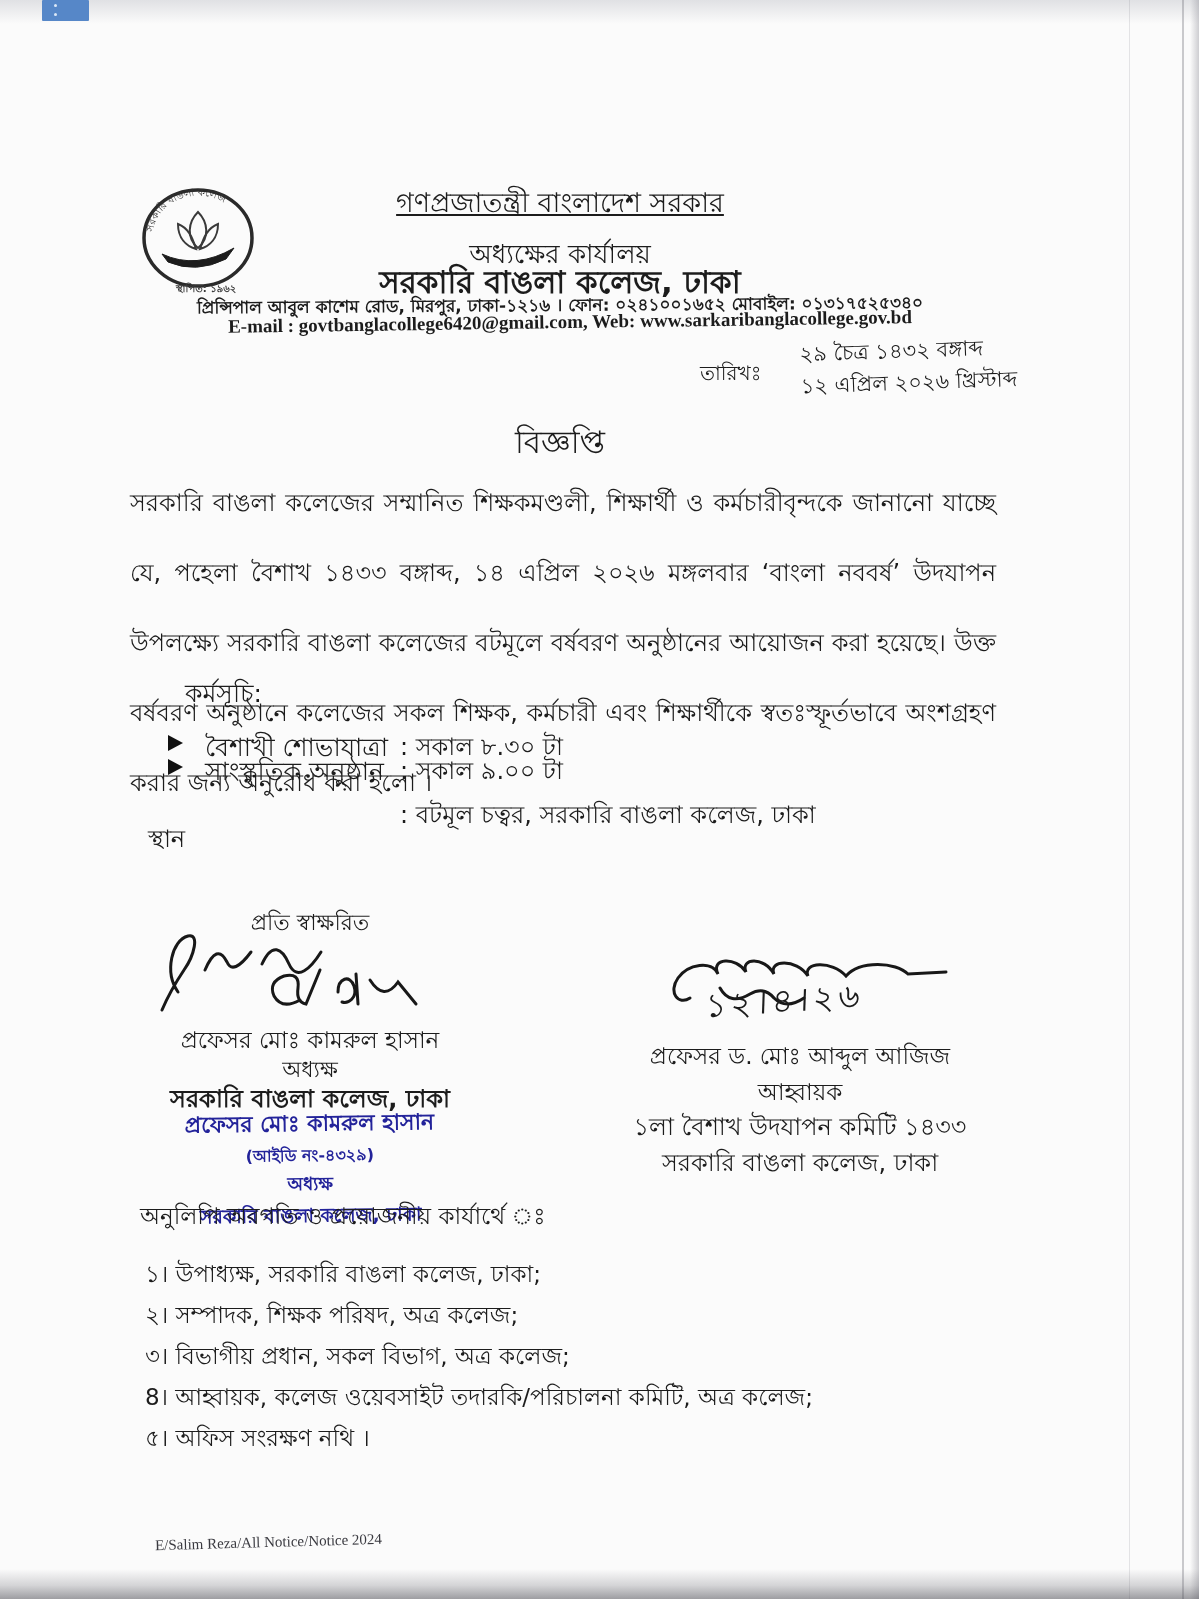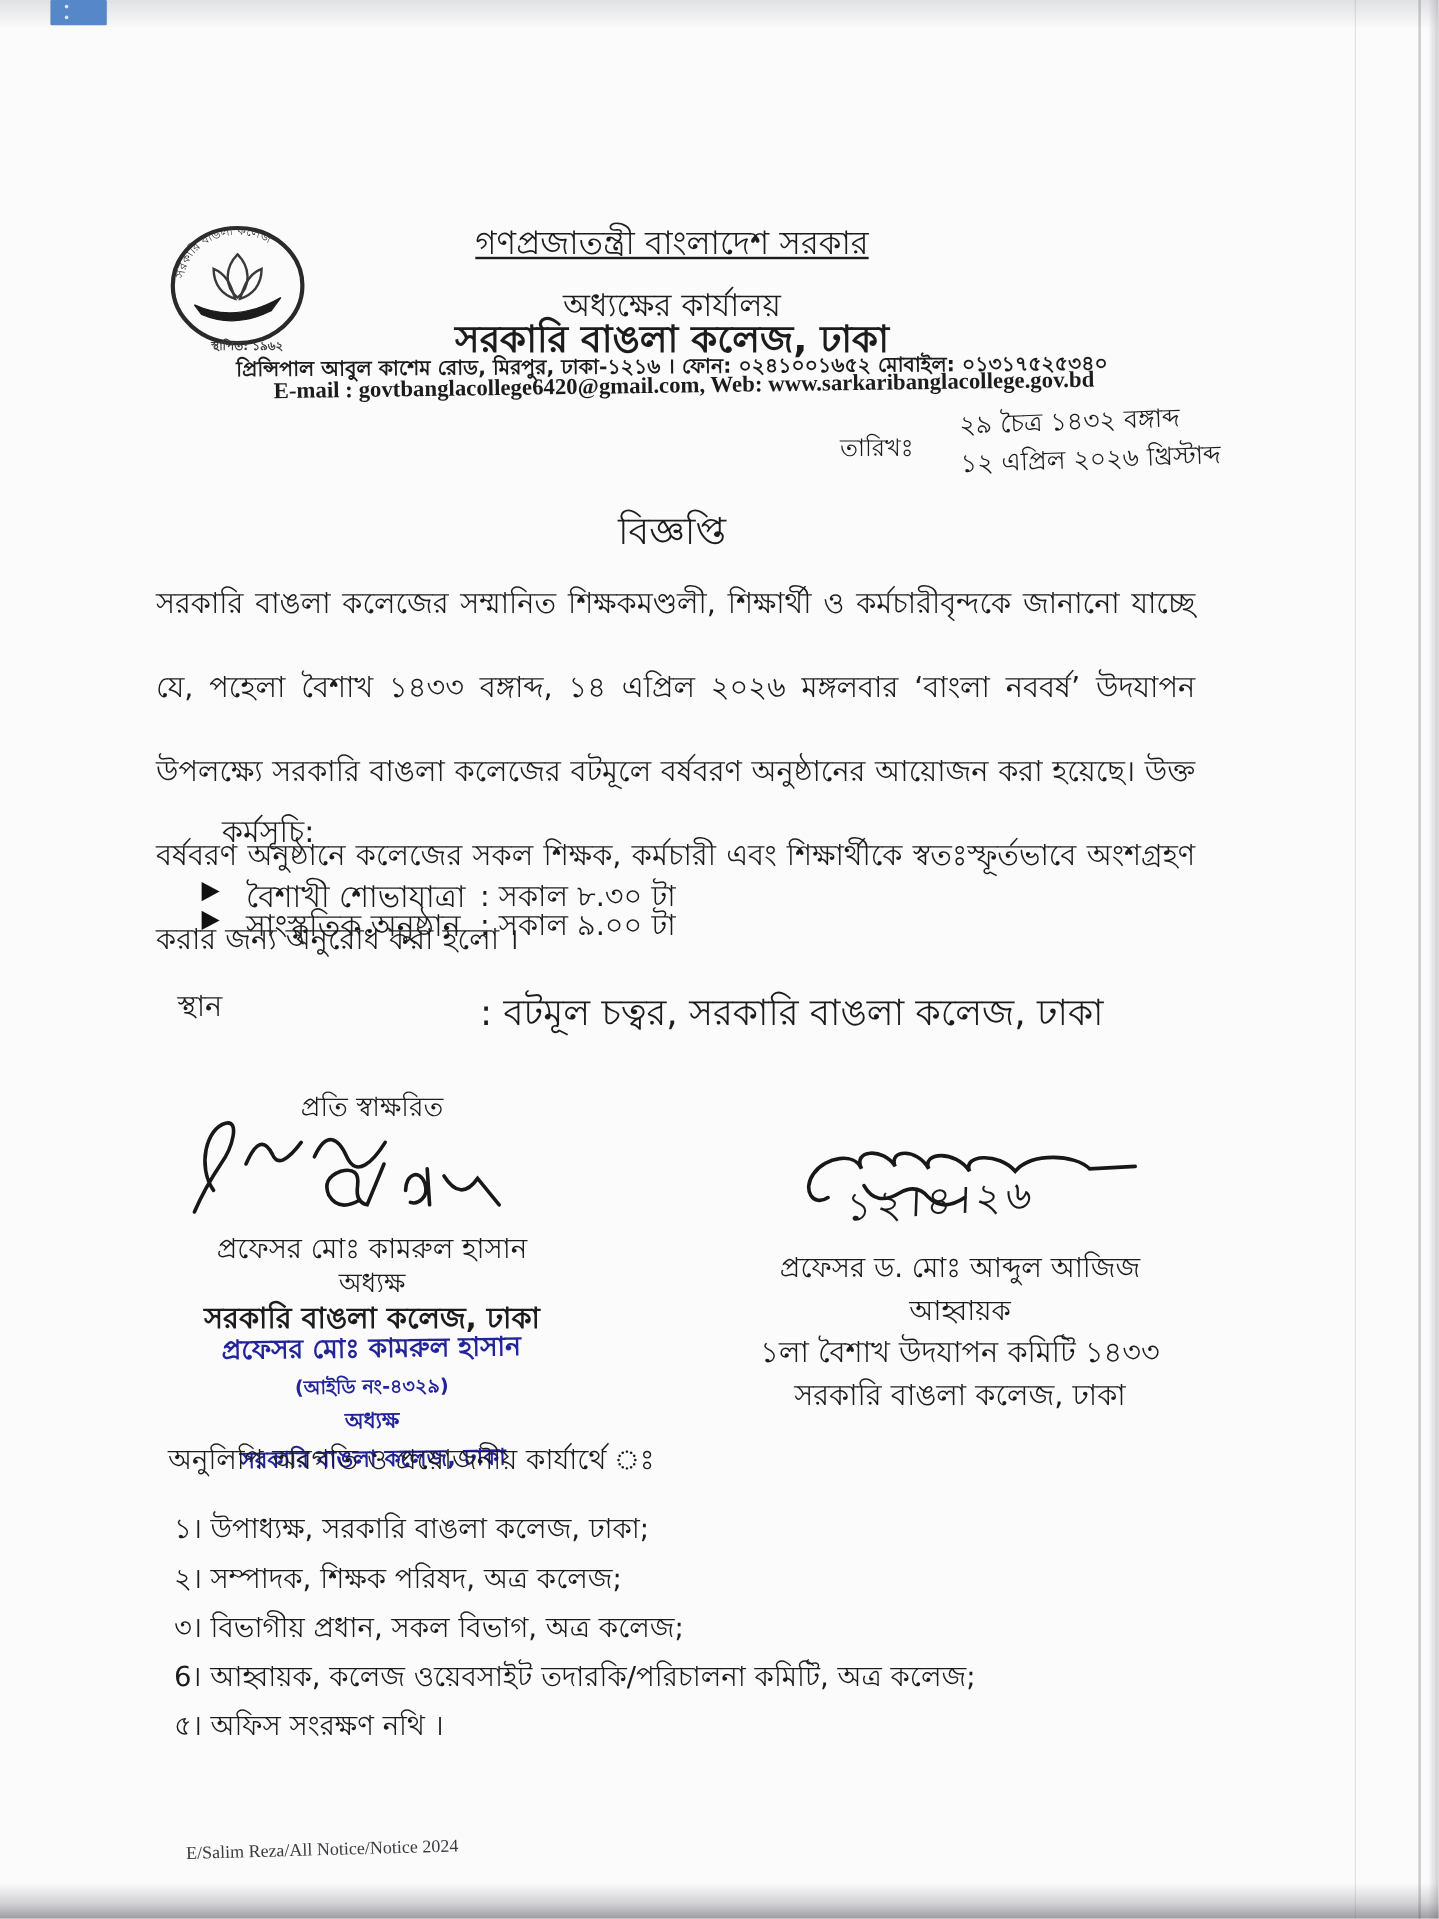--- a/index.html
+++ b/index.html
@@ -42,21 +42,21 @@
     text-align:justify;}
   
   .prog-head{left:185px;top:674px;font-size:25px;}
   .prog-row1{top:728px;}
   .prog-row2{top:752px;}
   .prog-arrow{left:168px;width:0;height:0;margin-top:7px;
     border-top:8px solid transparent;border-bottom:8px solid transparent;border-left:15px solid #111;}
   .prog-label{left:205px;font-size:25px;}
   .prog-time{left:400px;font-size:24px;}
   .venue-label{left:148px;top:820px;font-size:24px;}
-  .venue-value{left:400px;top:820px;font-size:30px;text-align:center;}
+  .venue-value{left:400px;top:796px;font-size:24px;text-align:center;}
   
   .countersign{left:150px;top:905px;width:320px;font-size:22px;}
   .sig-left{left:150px;top:922px;}
   .sig-left-name{left:140px;top:1022px;width:340px;font-size:23px;}
   .sig-left-desig{left:140px;top:1052px;width:340px;font-size:22px;}
   .sig-left-org{left:130px;top:1080px;width:360px;font-size:24px;font-weight:bold;}
   .stamp{left:140px;top:1106px;width:340px;color:#23239a;transform:rotate(-.8deg);}
   .stamp .l1{font-size:22px;font-weight:bold;}
   .stamp .l2{font-size:16px;font-weight:bold;}
   .stamp .l3{font-size:18px;font-weight:bold;}
@@ -163,16 +163,16 @@
 <div class="abs hand-date">১২।৪।২৬</div>
 <div class="abs center sig-right-name">প্রফেসর ড. মোঃ আব্দুল আজিজ</div>
 <div class="abs center sig-right-desig">আহ্বায়ক</div>
 <div class="abs center sig-right-committee">১লা বৈশাখ উদযাপন কমিটি ১৪৩৩</div>
 <div class="abs center sig-right-org">সরকারি বাঙলা কলেজ, ঢাকা</div>
 
 <div class="abs cc-head">অনুলিপি অবগতি ও প্রয়োজনীয় কার্যার্থে ঃ</div>
 <div class="abs cc-item cc-0">১। উপাধ্যক্ষ, সরকারি বাঙলা কলেজ, ঢাকা;</div>
 <div class="abs cc-item cc-1">২। সম্পাদক, শিক্ষক পরিষদ, অত্র কলেজ;</div>
 <div class="abs cc-item cc-2">৩। বিভাগীয় প্রধান, সকল বিভাগ, অত্র কলেজ;</div>
-<div class="abs cc-item cc-3">6। আহ্বায়ক, কলেজ ওয়েবসাইট তদারকি/পরিচালনা কমিটি, অত্র কলেজ;</div>
+<div class="abs cc-item cc-3">8। আহ্বায়ক, কলেজ ওয়েবসাইট তদারকি/পরিচালনা কমিটি, অত্র কলেজ;</div>
 <div class="abs cc-item cc-4">৫। অফিস সংরক্ষণ নথি ।</div>
 
 <div class="abs footer">E/Salim Reza/All Notice/Notice 2024</div>
 
 </body></html>

